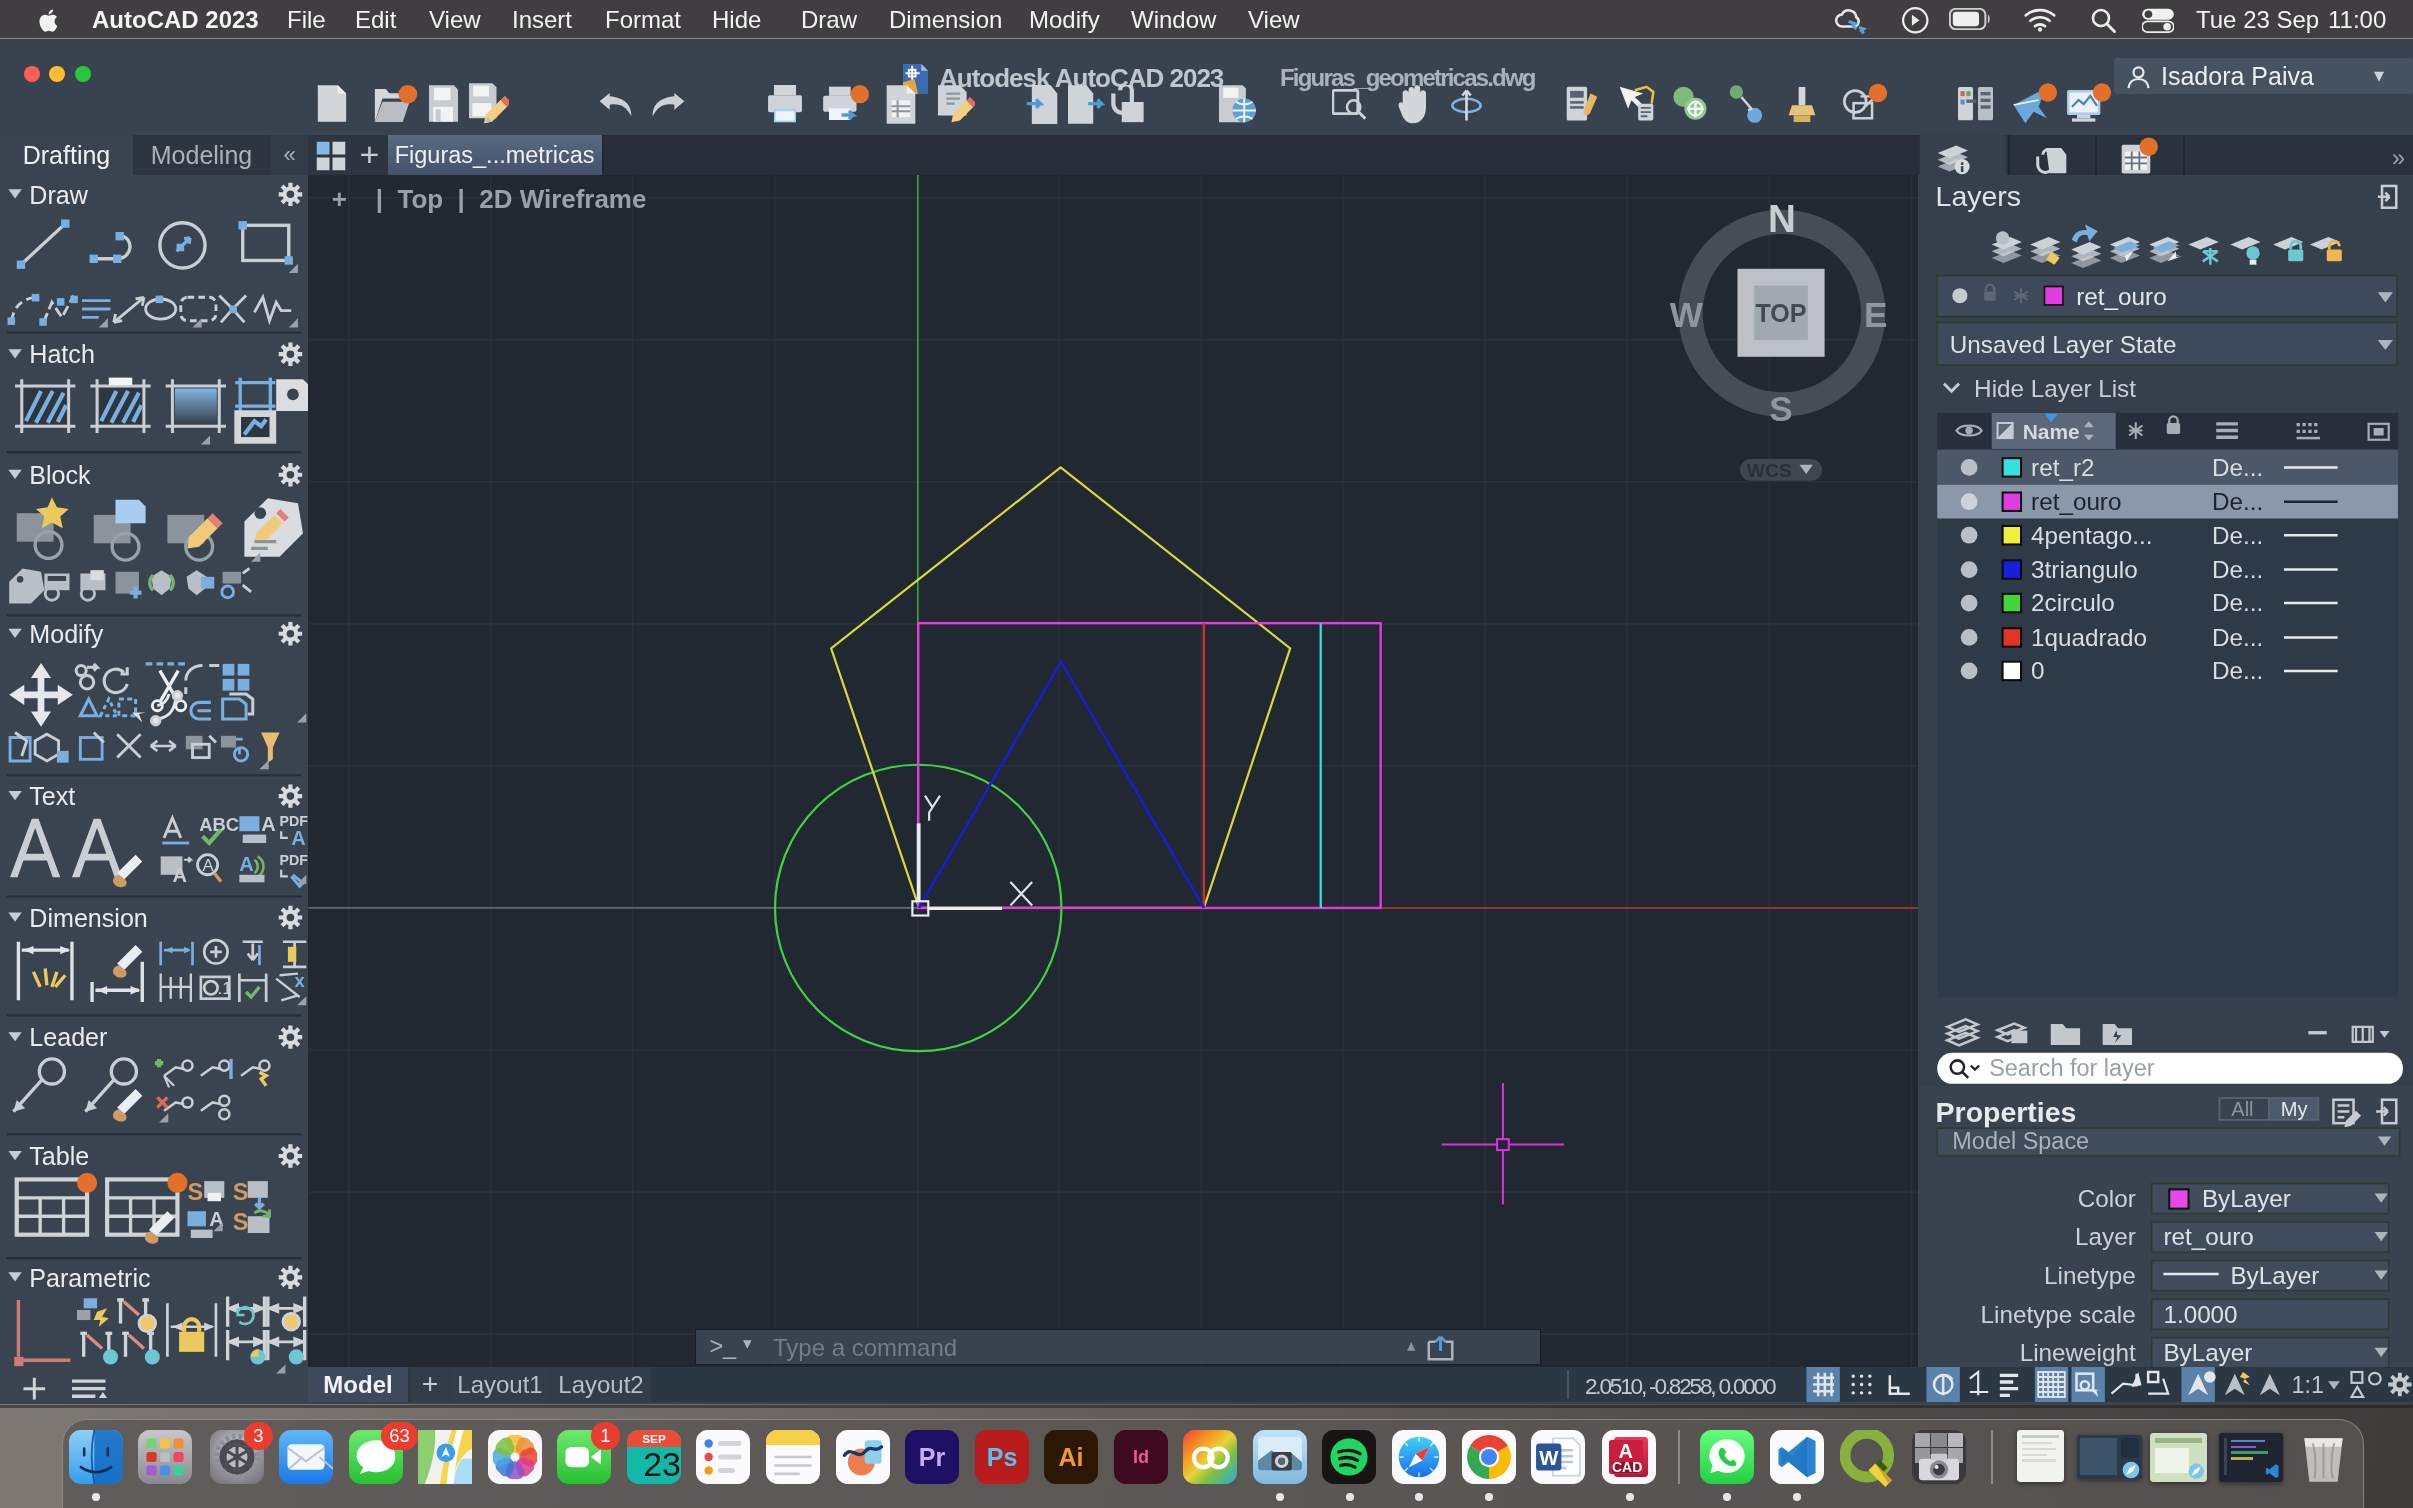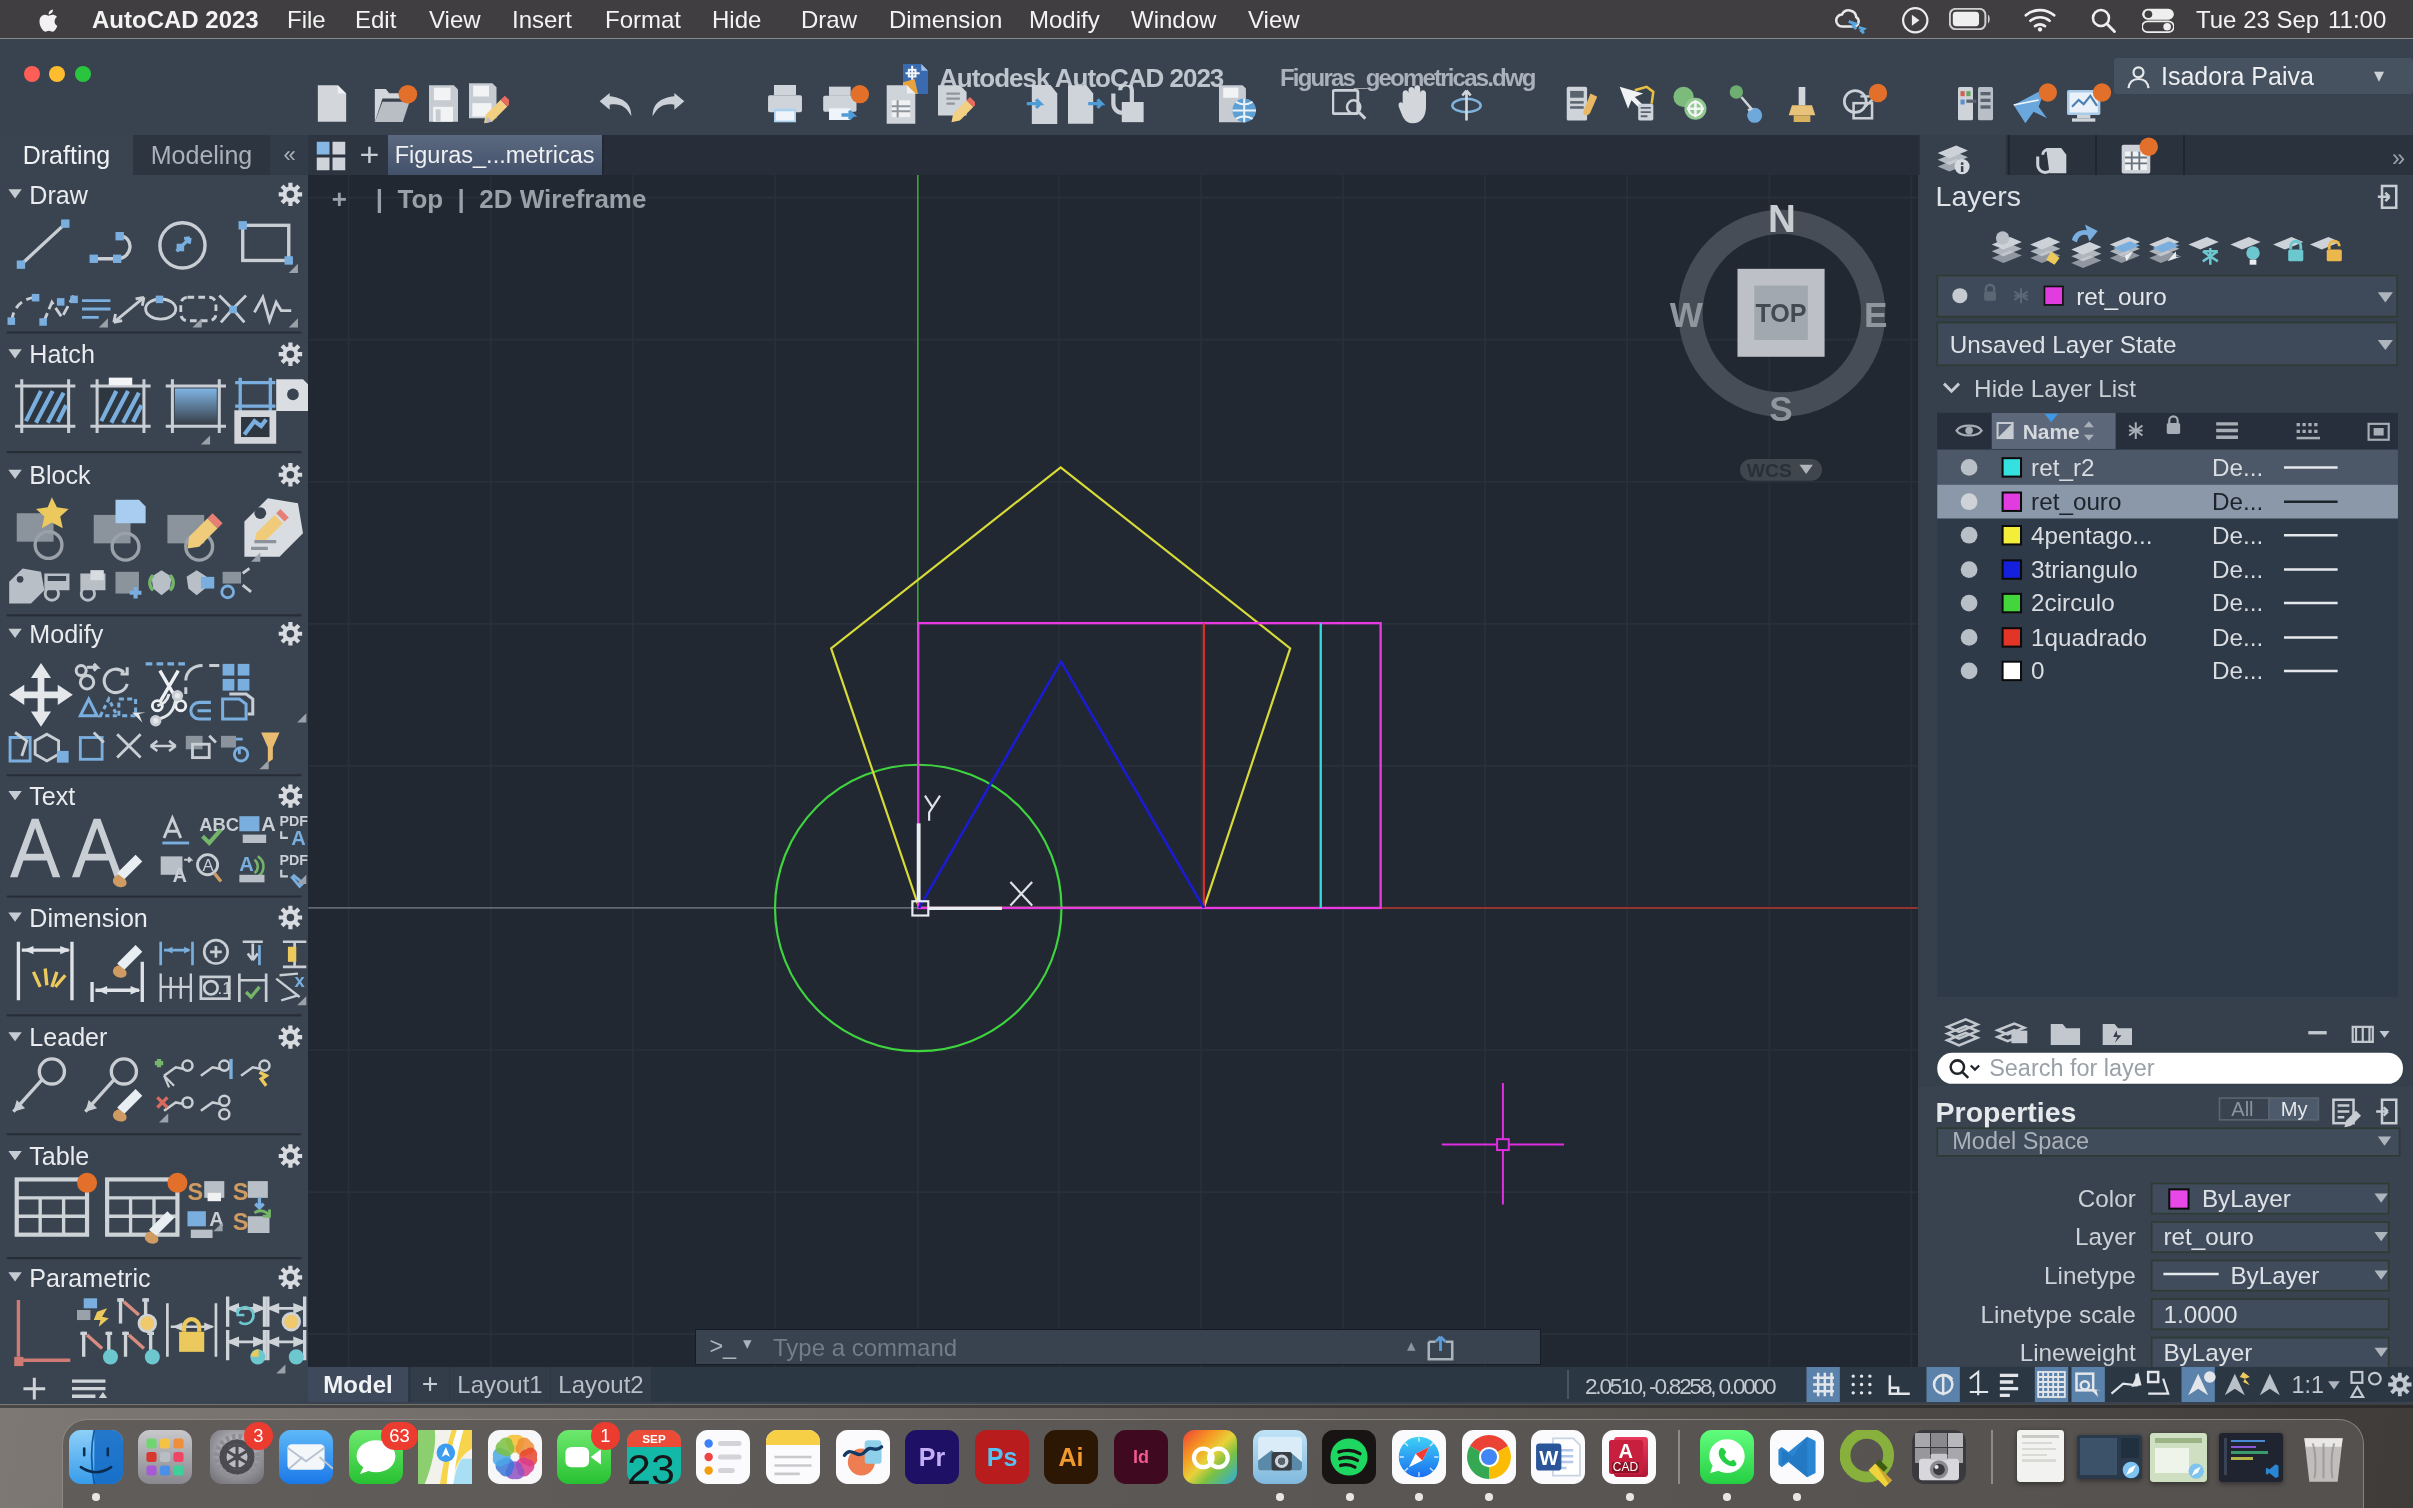--- a/index.html
+++ b/index.html
@@ -1101,21 +1101,21 @@
     <div class="di" style="left:557px;background:linear-gradient(180deg,#6ee86e,#27c132)">
       <svg width="54" height="54" viewBox="0 0 64 64">
           <rect x="10" y="20" width="28" height="24" rx="7" fill="#fff"></rect>
           <path d="M40 32l12-9v18l-12-9z" fill="#fff"></path>
         </svg>
       <div class="badge" style="left:34px;top:-8.4px;width:28.5px;height:28.5px;line-height:28.5px">1</div>
     </div>
 
     <div class="di" style="left:627px;background:#14b8a6">
       <div class="abs" style="left:0;top:0;width:54px;height:17px;background:#ec4b38;border-radius:11.7px 11.7px 0 0;color:#fff;font-size:11.7px;font-weight:bold;text-align:center;line-height:17px">SEP</div>
-      <div class="abs" style="left:0;top:15px;width:54px;height:37px;color:#17171a;font-size:43px;text-align:left;font-weight:300">23</div>
+      <div class="abs" style="left:0;top:15px;width:54px;height:37px;color:#17171a;font-size:34px;text-align:right;font-weight:300">23</div>
     </div>
 
     <div class="di" style="left:696px;background:#fbfbfd">
       <svg width="54" height="54" viewBox="0 0 64 64">
           <g>
             <circle cx="15" cy="16" r="5" fill="#3b82f6"></circle>
             <rect x="26" y="13" width="28" height="6" rx="3" fill="#d4d4d8"></rect>
             <circle cx="15" cy="32" r="5" fill="#ef4444"></circle>
             <rect x="26" y="29" width="28" height="6" rx="3" fill="#d4d4d8"></rect>
             <circle cx="15" cy="48" r="5" fill="#f59e0b"></circle>
@@ -1224,21 +1224,21 @@
           <path d="M30 24h20M30 31h20M30 38h20M30 45h12" stroke="#b5c8e8" stroke-width="3"></path>
           <rect x="6" y="16" width="30" height="32" rx="4" fill="#2a5699"></rect>
           <text x="21" y="41" font-size="24" font-weight="bold" fill="#fff" text-anchor="middle" font-family="Liberation Sans">W</text>
         </svg>
     </div>
 
     <div class="di" style="left:1602px;background:#fbfbfd">
       <div class="abs" style="left:11.7px;top:6.7px;width:34px;height:40px;background:linear-gradient(180deg,#e8395c,#b01736);border-radius:3.4px"></div>
       <div class="abs" style="left:6.7px;top:10px;width:34px;height:34px;background:#c91f3f;border-radius:2.5px"></div>
       <div class="abs" style="left:6.7px;top:10px;width:34px;height:22px;color:#fff;font-size:20px;font-weight:bold;text-align:center;line-height:23.5px">A</div>
-      <div class="abs" style="left:10px;top:32px;width:27px;height:11px;background:#8e1126;border-radius:1.7px;color:#fff;font-size:12px;font-weight:normal;text-align:center;line-height:11px">CAD</div>
+      <div class="abs" style="left:10px;top:32px;width:27px;height:11px;background:#8e1126;border-radius:1.7px;color:#fff;font-size:14px;font-weight:bold;text-align:center;line-height:11px">CAD</div>
     </div>
     <div class="dot" style="left:1626px"></div>
     <div class="abs" style="left:1678px;top:1430px;width:1.7px;height:54px;background:rgba(225,222,220,.4)"></div>
 
     <div class="di" style="left:1700px;background:linear-gradient(180deg,#61fd7d,#25cf43)">
       <svg width="54" height="54" viewBox="0 0 64 64">
           <path d="M32 11c12 0 21 9 21 20s-9 20-21 20c-4 0-7-1-10-2.6L12 51l3-9c-2.6-3.2-4-7-4-11 0-11 9-20 21-20z" fill="#fff"></path>
           <path d="M24 22c-6 8 4 20 14 21 3 .3 6-1 5-4l-3-4-4 2c-3-1-6-4-7-7l2-4-3-4c-1.4-1.4-3-1-4 0z" fill="#25cf43"></path>
         </svg>
     </div>

